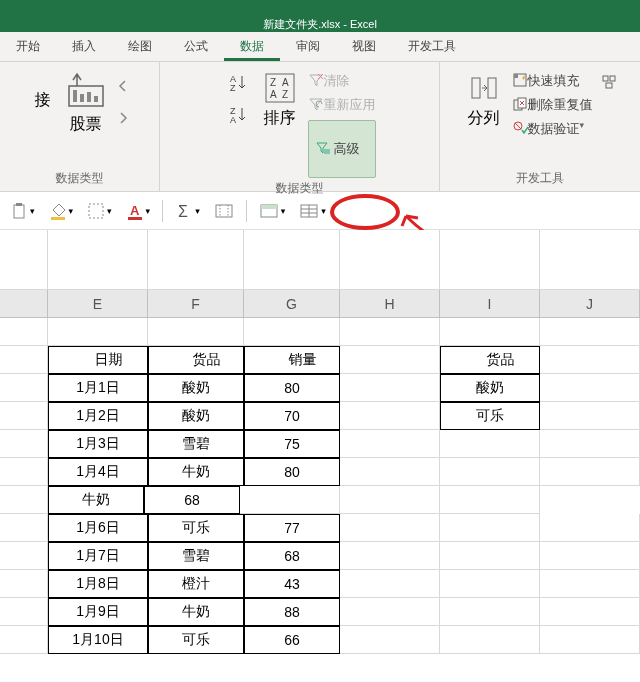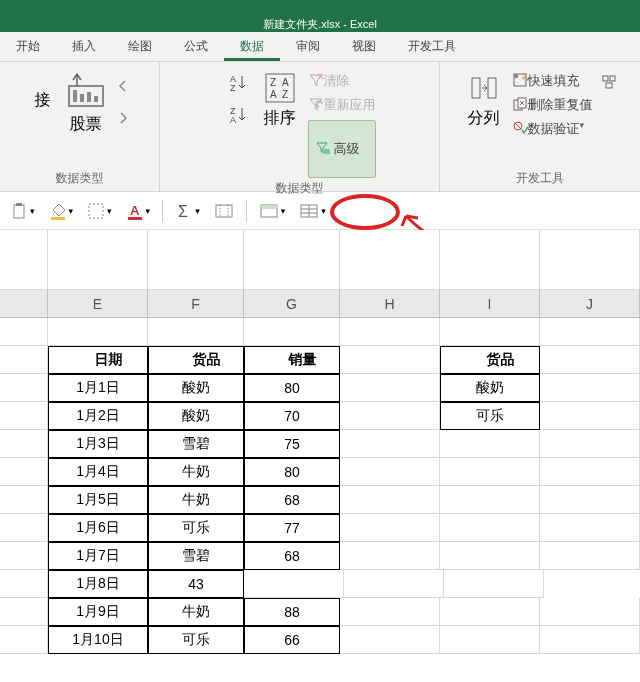--- a/index.html
+++ b/index.html
@@ -32,21 +32,21 @@
     .qa-btn { display: flex; align-items: center; gap: 2px; cursor: pointer; padding: 2px; }
     .qa-sep { width: 1px; height: 22px; background: #ccc; }
     
     .sheet { position: relative; }
     .col-headers { display: flex; height: 28px; background: #e8e8e8; }
     .col-header { border-right: 1px solid #c0c0c0; border-bottom: 1px solid #c0c0c0; display: flex; align-items: center; justify-content: center; font-size: 14px; color: #555; }
     .row { display: flex; height: 28px; }
     .cell { border-right: 1px solid #d8d8d8; border-bottom: 1px solid #d8d8d8; display: flex; align-items: center; justify-content: center; font-size: 14px; background: #fff; }
     
     .table-cell { border: 1px solid #000 !important; background: #fff; }
-    .table-header { font-weight: bold; padding-left: 21px; }
+    .table-header { font-weight: normal; padding-left: 21px; }
     
     .col-D { width: 48px; }
     .col-E { width: 100px; }
     .col-F { width: 96px; }
     .col-G { width: 96px; }
     .col-H { width: 100px; }
     .col-I { width: 100px; }
     .col-J { width: 100px; }
     
     .advanced-btn { display: flex; gap: 3px; padding: 19px 6px; background: #d4e5d4; border: 1px solid #9bbf9b; border-radius: 2px; }
@@ -339,21 +339,20 @@
     <div class="cell col-D"></div>
     <div class="cell col-E table-cell">1月4日</div>
     <div class="cell col-F table-cell">牛奶</div>
     <div class="cell col-G table-cell">80</div>
     <div class="cell col-H"></div>
     <div class="cell col-I"></div>
     <div class="cell col-J"></div>
   </div>
       <div class="row">
     <div class="cell col-D"></div>
-    <div class="cell col-E table-cell">1月5日</div>
     <div class="cell col-F table-cell">牛奶</div>
     <div class="cell col-G table-cell">68</div>
     <div class="cell col-H"></div>
     <div class="cell col-I"></div>
     <div class="cell col-J"></div>
   </div>
       <div class="row">
     <div class="cell col-D"></div>
     <div class="cell col-E table-cell">1月6日</div>
     <div class="cell col-F table-cell">可乐</div>
@@ -367,20 +366,21 @@
     <div class="cell col-E table-cell">1月7日</div>
     <div class="cell col-F table-cell">雪碧</div>
     <div class="cell col-G table-cell">68</div>
     <div class="cell col-H"></div>
     <div class="cell col-I"></div>
     <div class="cell col-J"></div>
   </div>
       <div class="row">
     <div class="cell col-D"></div>
     <div class="cell col-E table-cell">1月8日</div>
+    <div class="cell col-F table-cell">橙汁</div>
     <div class="cell col-G table-cell">43</div>
     <div class="cell col-H"></div>
     <div class="cell col-I"></div>
     <div class="cell col-J"></div>
   </div>
       <div class="row">
     <div class="cell col-D"></div>
     <div class="cell col-E table-cell">1月9日</div>
     <div class="cell col-F table-cell">牛奶</div>
     <div class="cell col-G table-cell">88</div>

